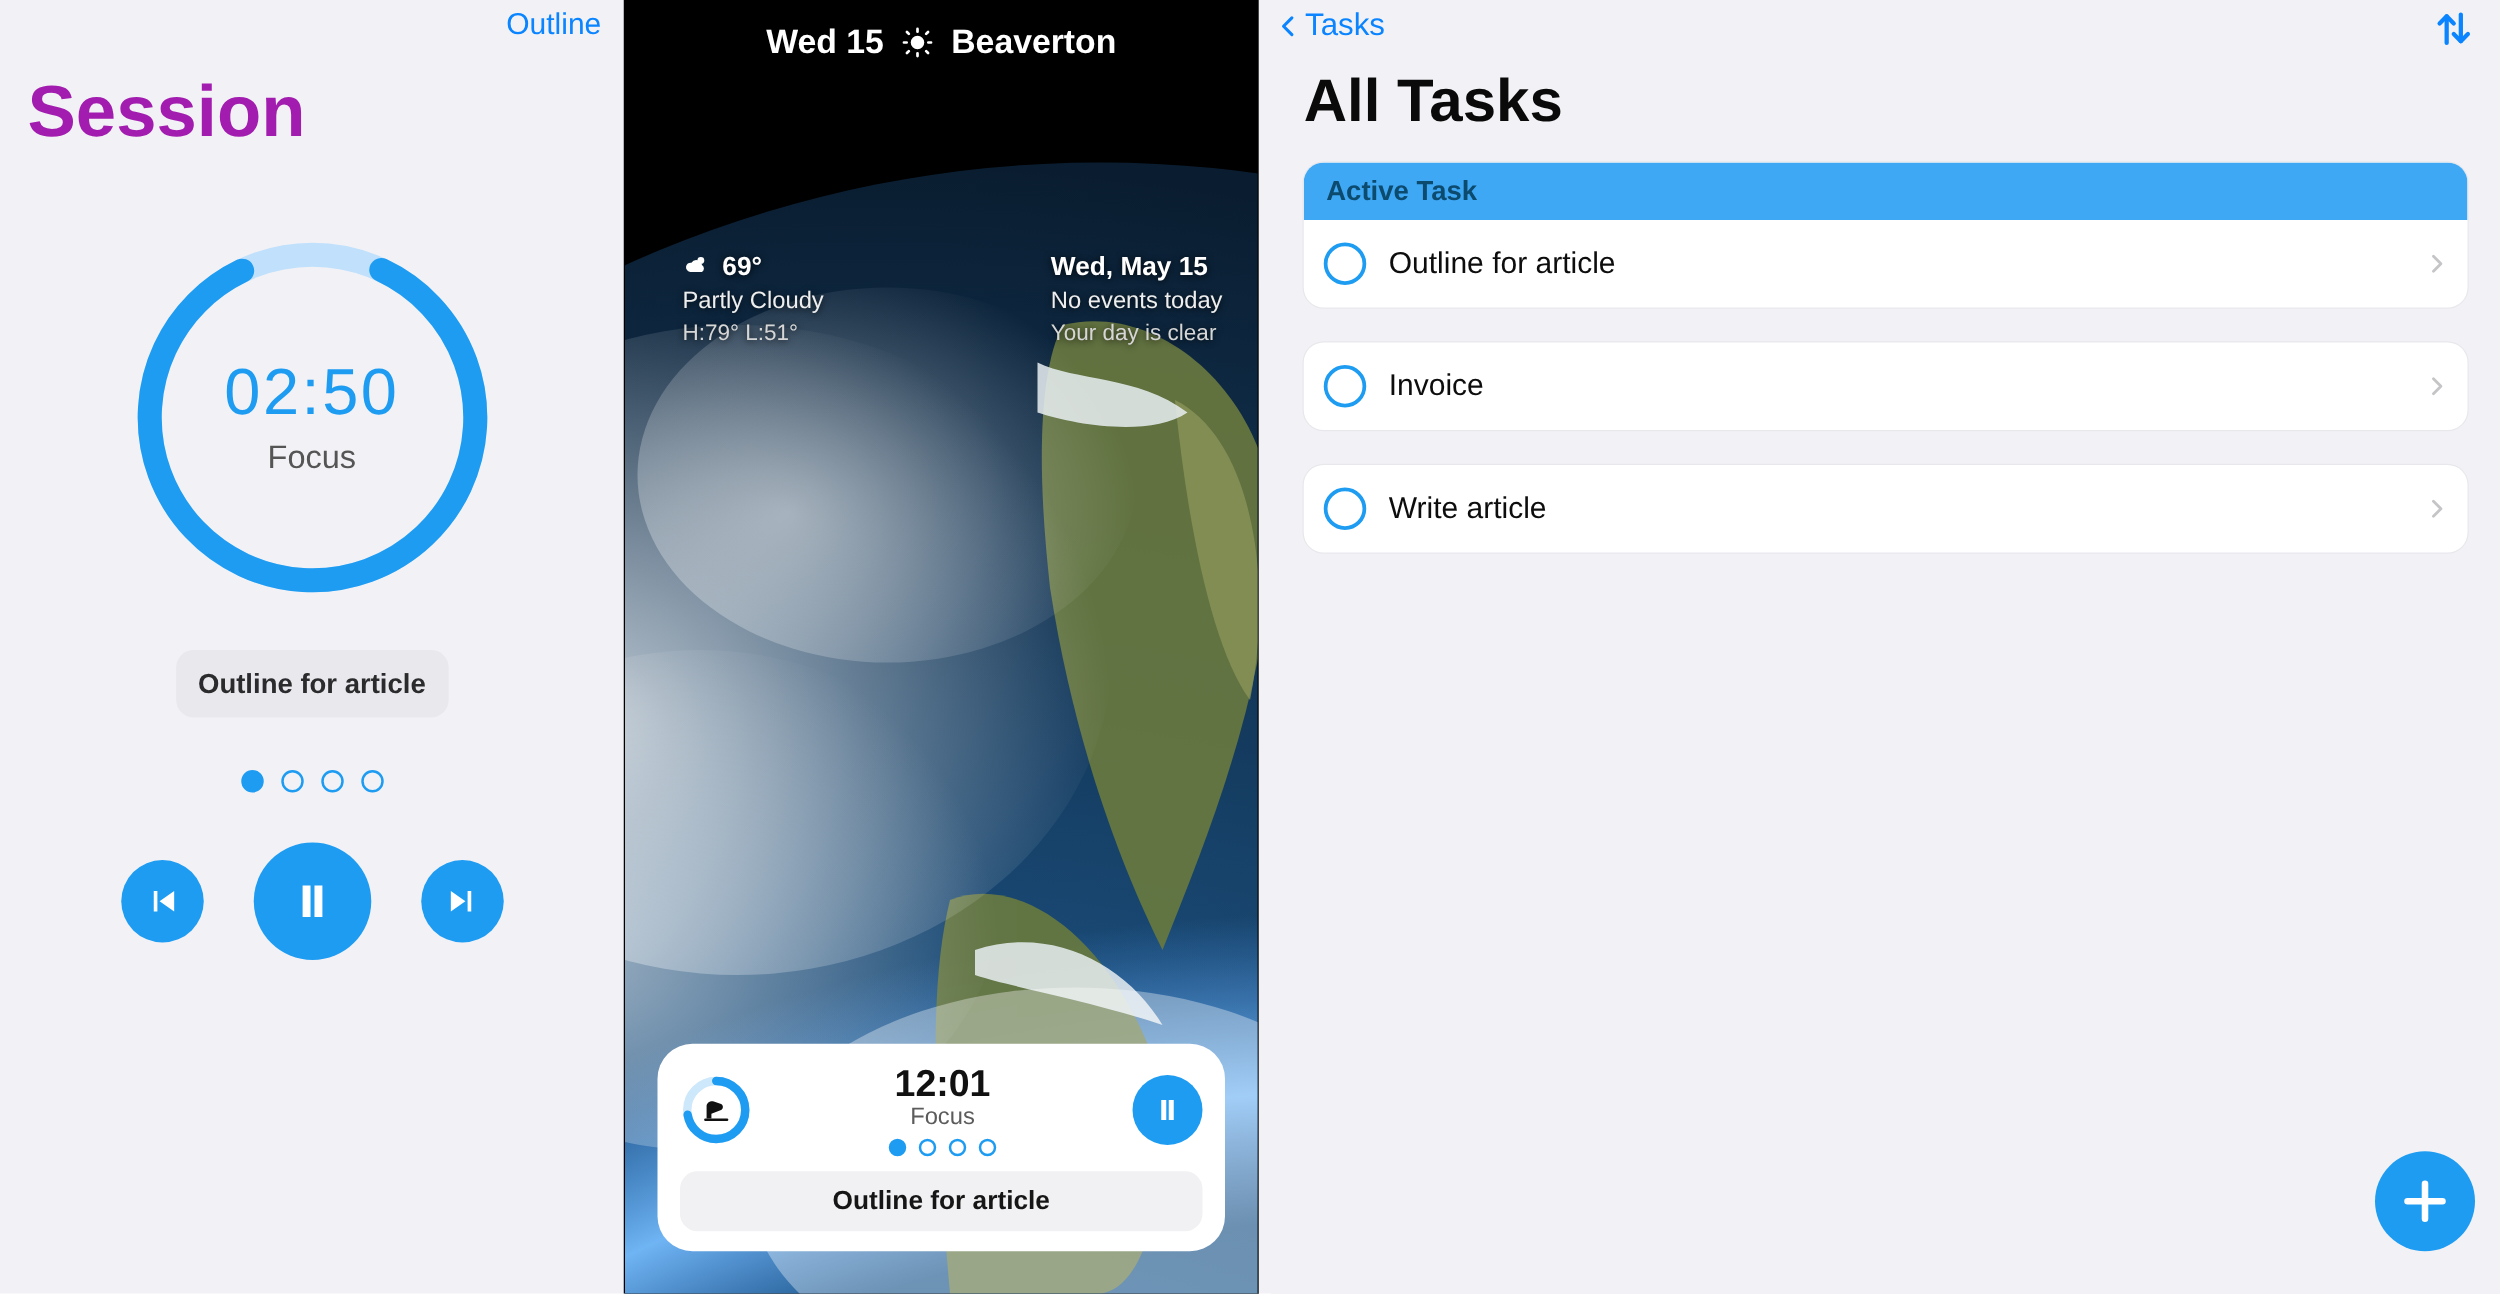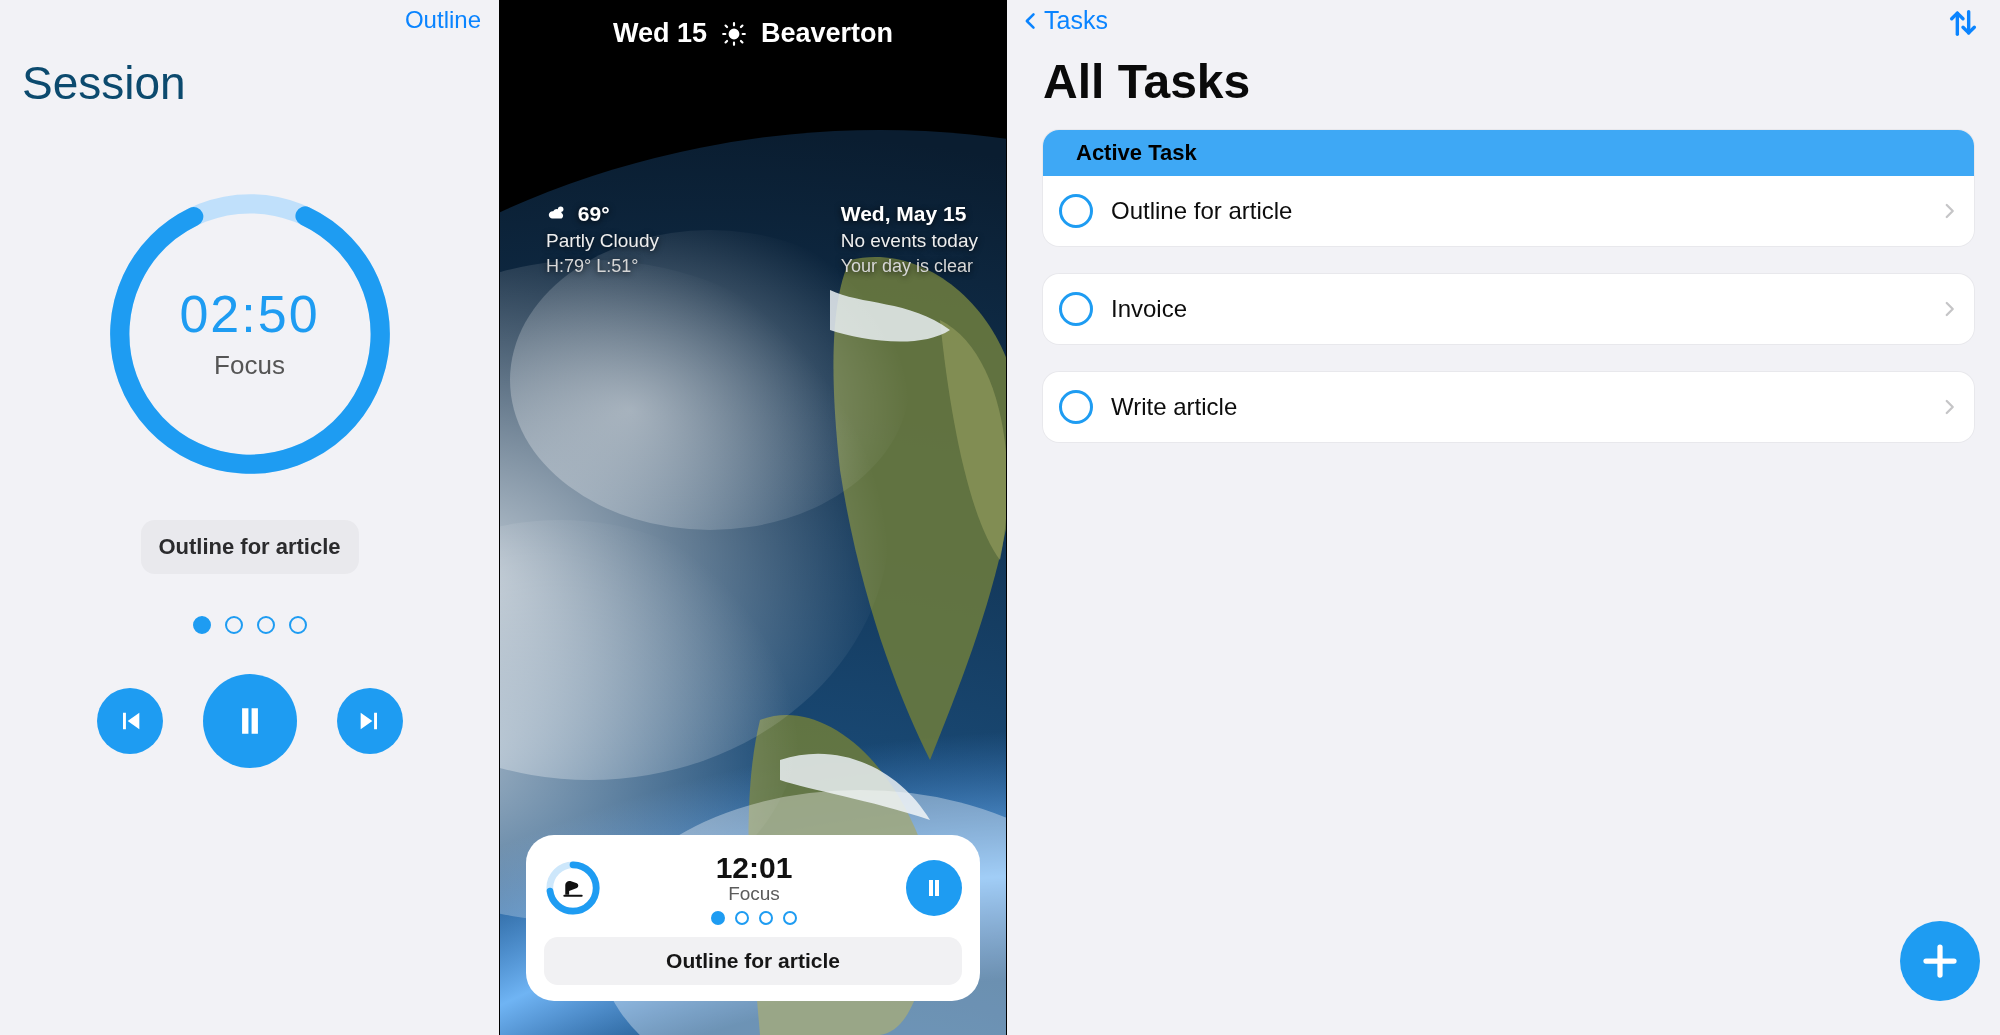--- a/index.html
+++ b/index.html
@@ -15,21 +15,21 @@
   *{box-sizing:border-box;-webkit-font-smoothing:antialiased;font-family:-apple-system,Segoe UI,Helvetica Neue,Arial,sans-serif}
   html,body{margin:0;padding:0;width:2000px;height:1035px;overflow:hidden}
   .row{display:flex;width:2000px;height:1035px}
   .pane{position:relative;overflow:hidden}
   .p1{width:500px;background:var(--bg);border-right:1px solid #000}
   .p2{width:507px;background:#000;border-right:1px solid #000}
   .p3{flex:1;background:var(--bg)}
 
   
   .extend{position:absolute;right:18px;top:6px;color:var(--blue2);font-size:24px}
-  .title{position:absolute;left:22px;top:56px;font-size:46px;font-weight:400;color:#0c4a6e}
+  .title{position:absolute;left:22px;top:56px;font-size:58px;font-weight:700;color:#a21caf}
   .ringwrap{position:absolute;left:50%;top:186px;transform:translateX(-50%);width:296px;height:296px}
   .ringlabel{position:absolute;width:100%;text-align:center;top:98px;font-size:52px;font-weight:400;color:var(--blue);letter-spacing:2px}
   .ringsub{position:absolute;width:100%;text-align:center;top:164px;font-size:26px;color:#555}
   .taskpill{position:absolute;left:50%;top:520px;transform:translateX(-50%);background:var(--pill);color:#2b2b2d;font-size:22px;font-weight:600;border-radius:14px;padding:14px 18px}
   .dots{position:absolute;left:50%;top:616px;transform:translateX(-50%);display:flex;gap:14px}
   .dot{width:18px;height:18px;border-radius:50%;border:2.5px solid var(--blue)}
   .dot.fill{background:var(--blue)}
   .controls{position:absolute;left:50%;top:674px;transform:translateX(-50%);display:flex;align-items:center;gap:40px}
   .btn{width:66px;height:66px;border-radius:50%;background:var(--blue);display:flex;align-items:center;justify-content:center}
   .btn.big{width:94px;height:94px}
@@ -59,21 +59,21 @@
   .w-dots .dot{width:14px;height:14px;border:2.2px solid var(--blue)}
   .w-task{margin-top:12px;background:#f1f1f3;border-radius:14px;text-align:center;padding:12px 0;font-size:21px;font-weight:700;color:#161616}
 
   
   .nav{position:absolute;top:6px;left:14px;display:flex;align-items:center;gap:3px;color:var(--blue2);font-size:25px}
   .nav svg{stroke:var(--blue2)}
   .sort{position:absolute;top:6px;right:20px}
   .h1{position:absolute;left:36px;top:54px;font-size:48px;font-weight:700;color:#0a0a0a}
   .tlist{position:absolute;left:36px;right:26px;top:130px}
   .group{background:var(--card);border-radius:16px;overflow:hidden;margin-bottom:28px;box-shadow:0 0 0 1px rgba(0,0,0,.04)}
-  .ghead{background:#3ea8f5;color:#000000;font-size:22px;font-weight:600;padding:10px 33px}
+  .ghead{background:#3ea8f5;color:#0c4a6e;font-size:22px;font-weight:600;padding:10px 18px}
   .titem{display:flex;align-items:center;padding:18px 16px;gap:18px}
   .check{width:34px;height:34px;border-radius:50%;border:3px solid var(--blue);flex-shrink:0}
   .tname{flex:1;font-size:24px;font-weight:500;color:#0d0d0d}
   .chev{color:#c5c5c7}
   .fab{position:absolute;right:20px;bottom:34px;width:80px;height:80px;border-radius:50%;background:var(--blue);display:flex;align-items:center;justify-content:center}
   .fab svg{stroke:#fff}
 
   svg{display:block}
 </style>
 </head>

